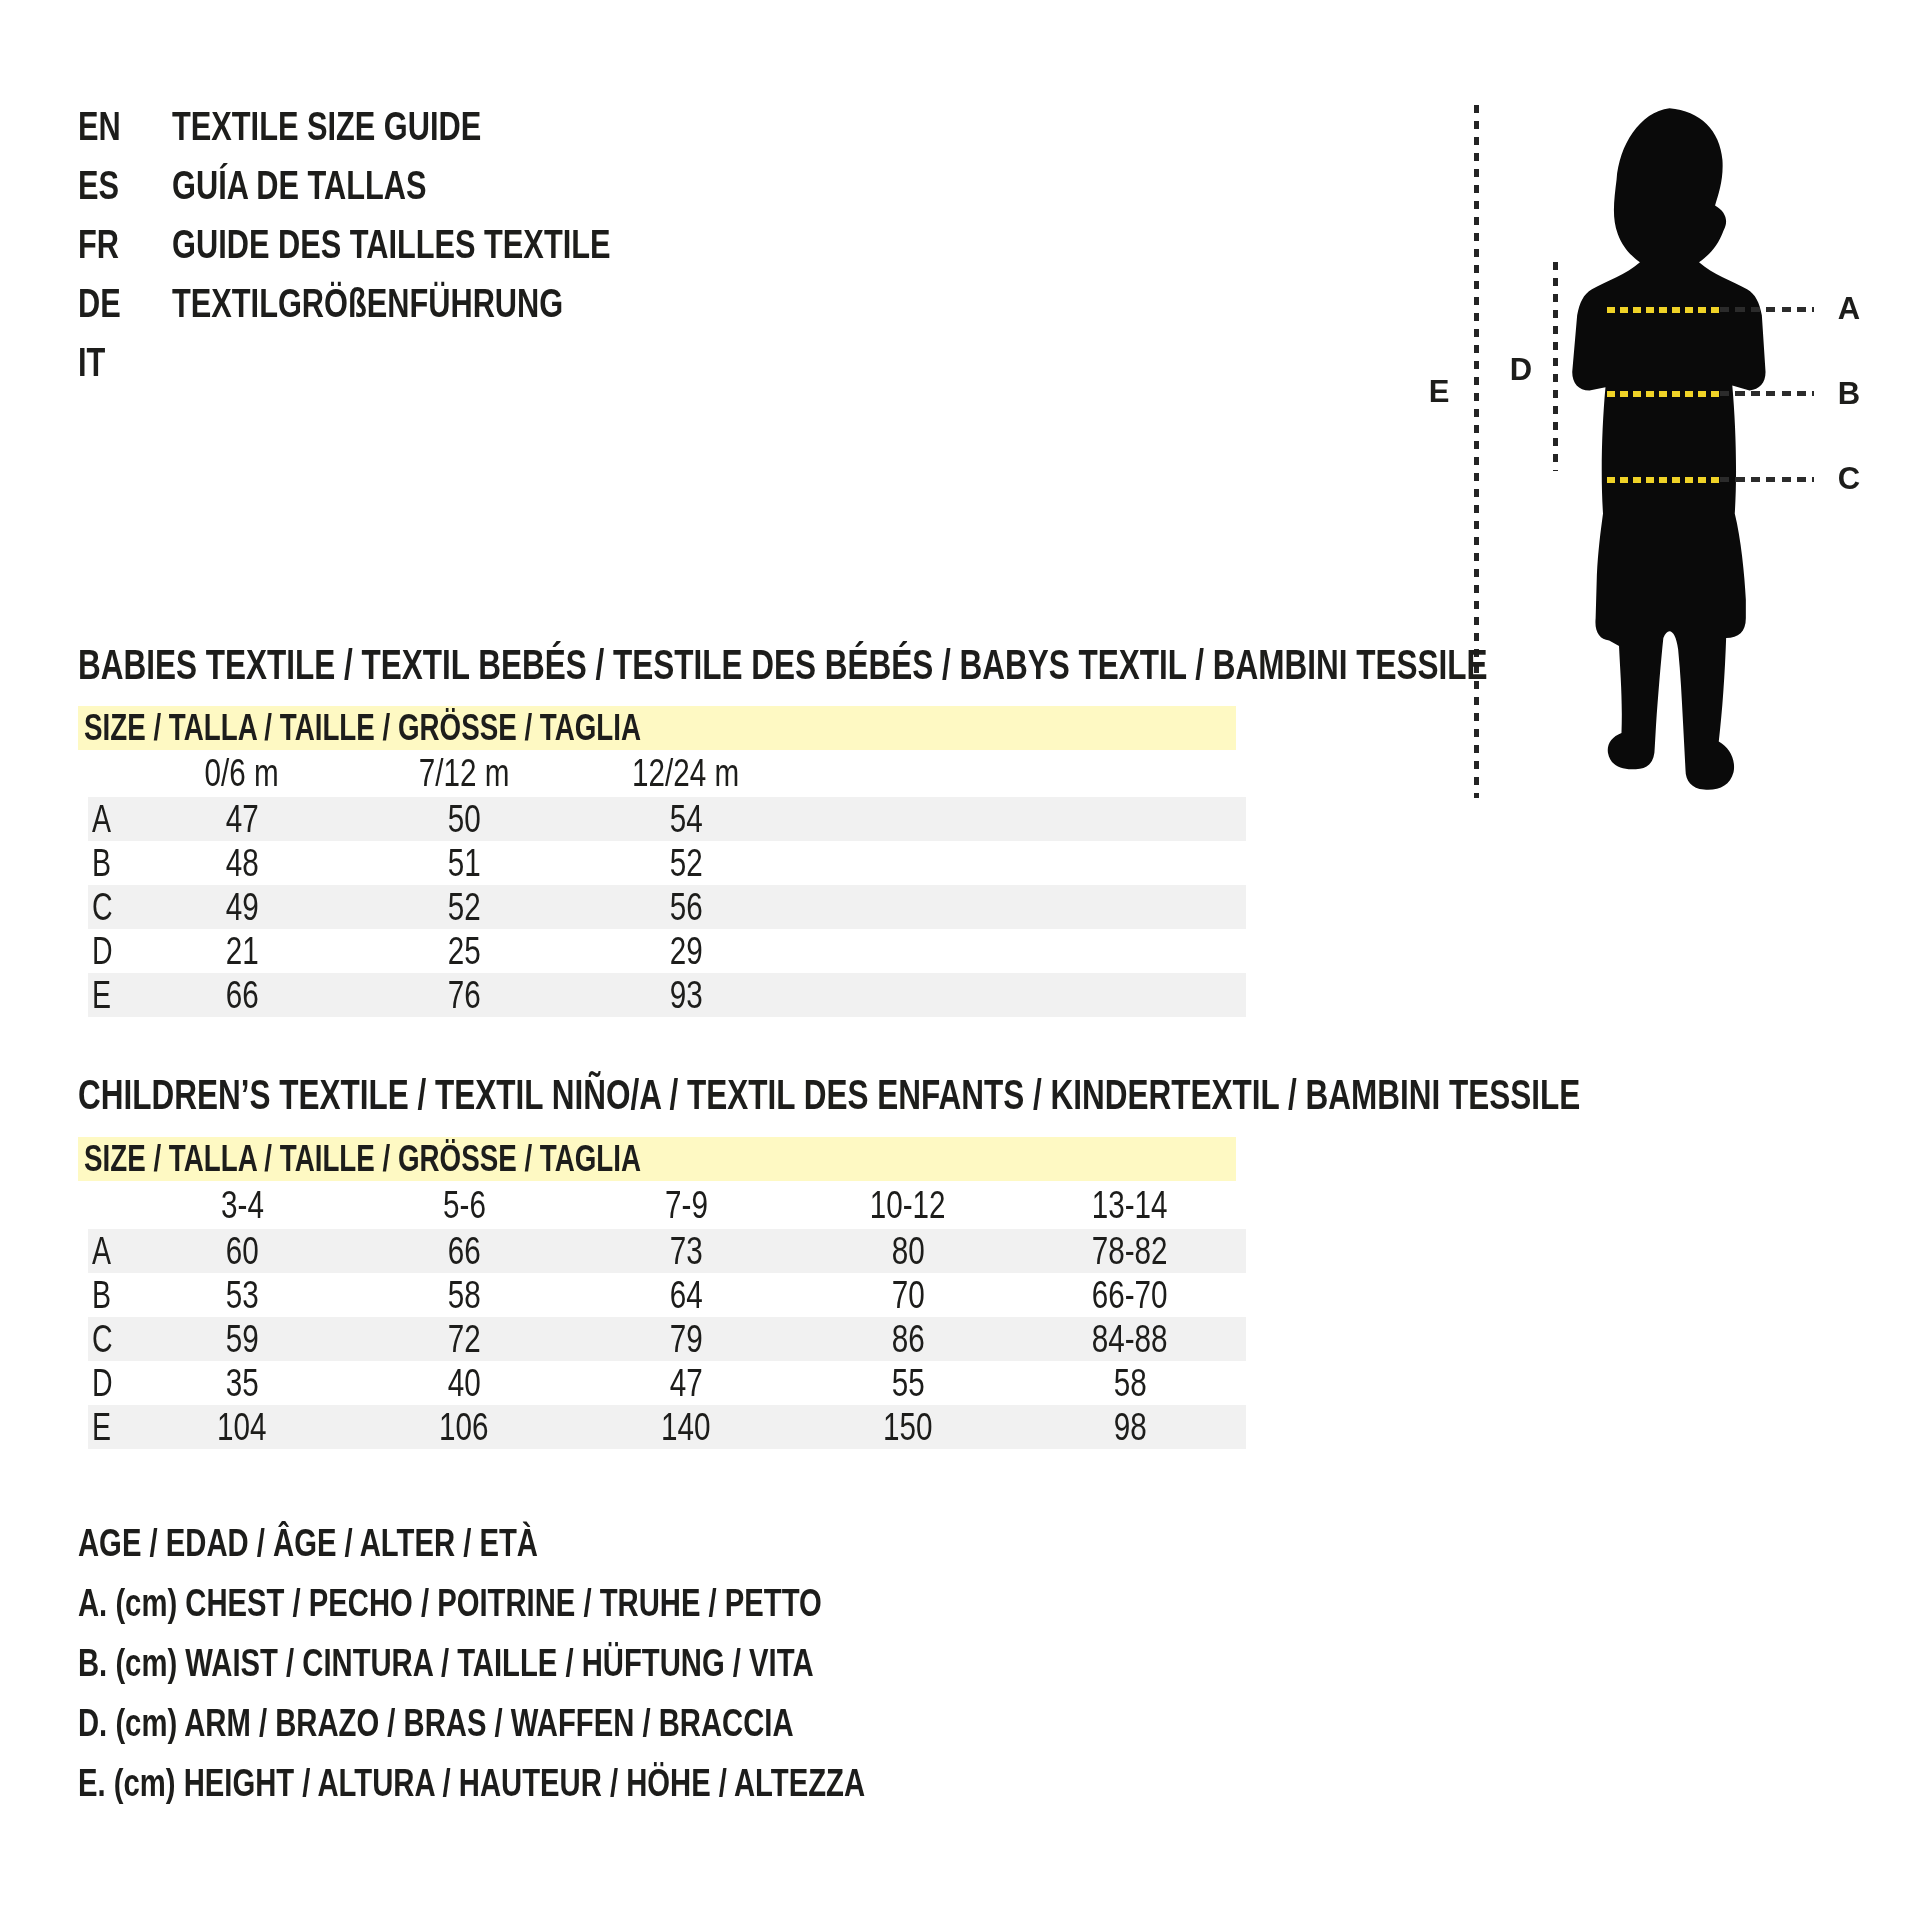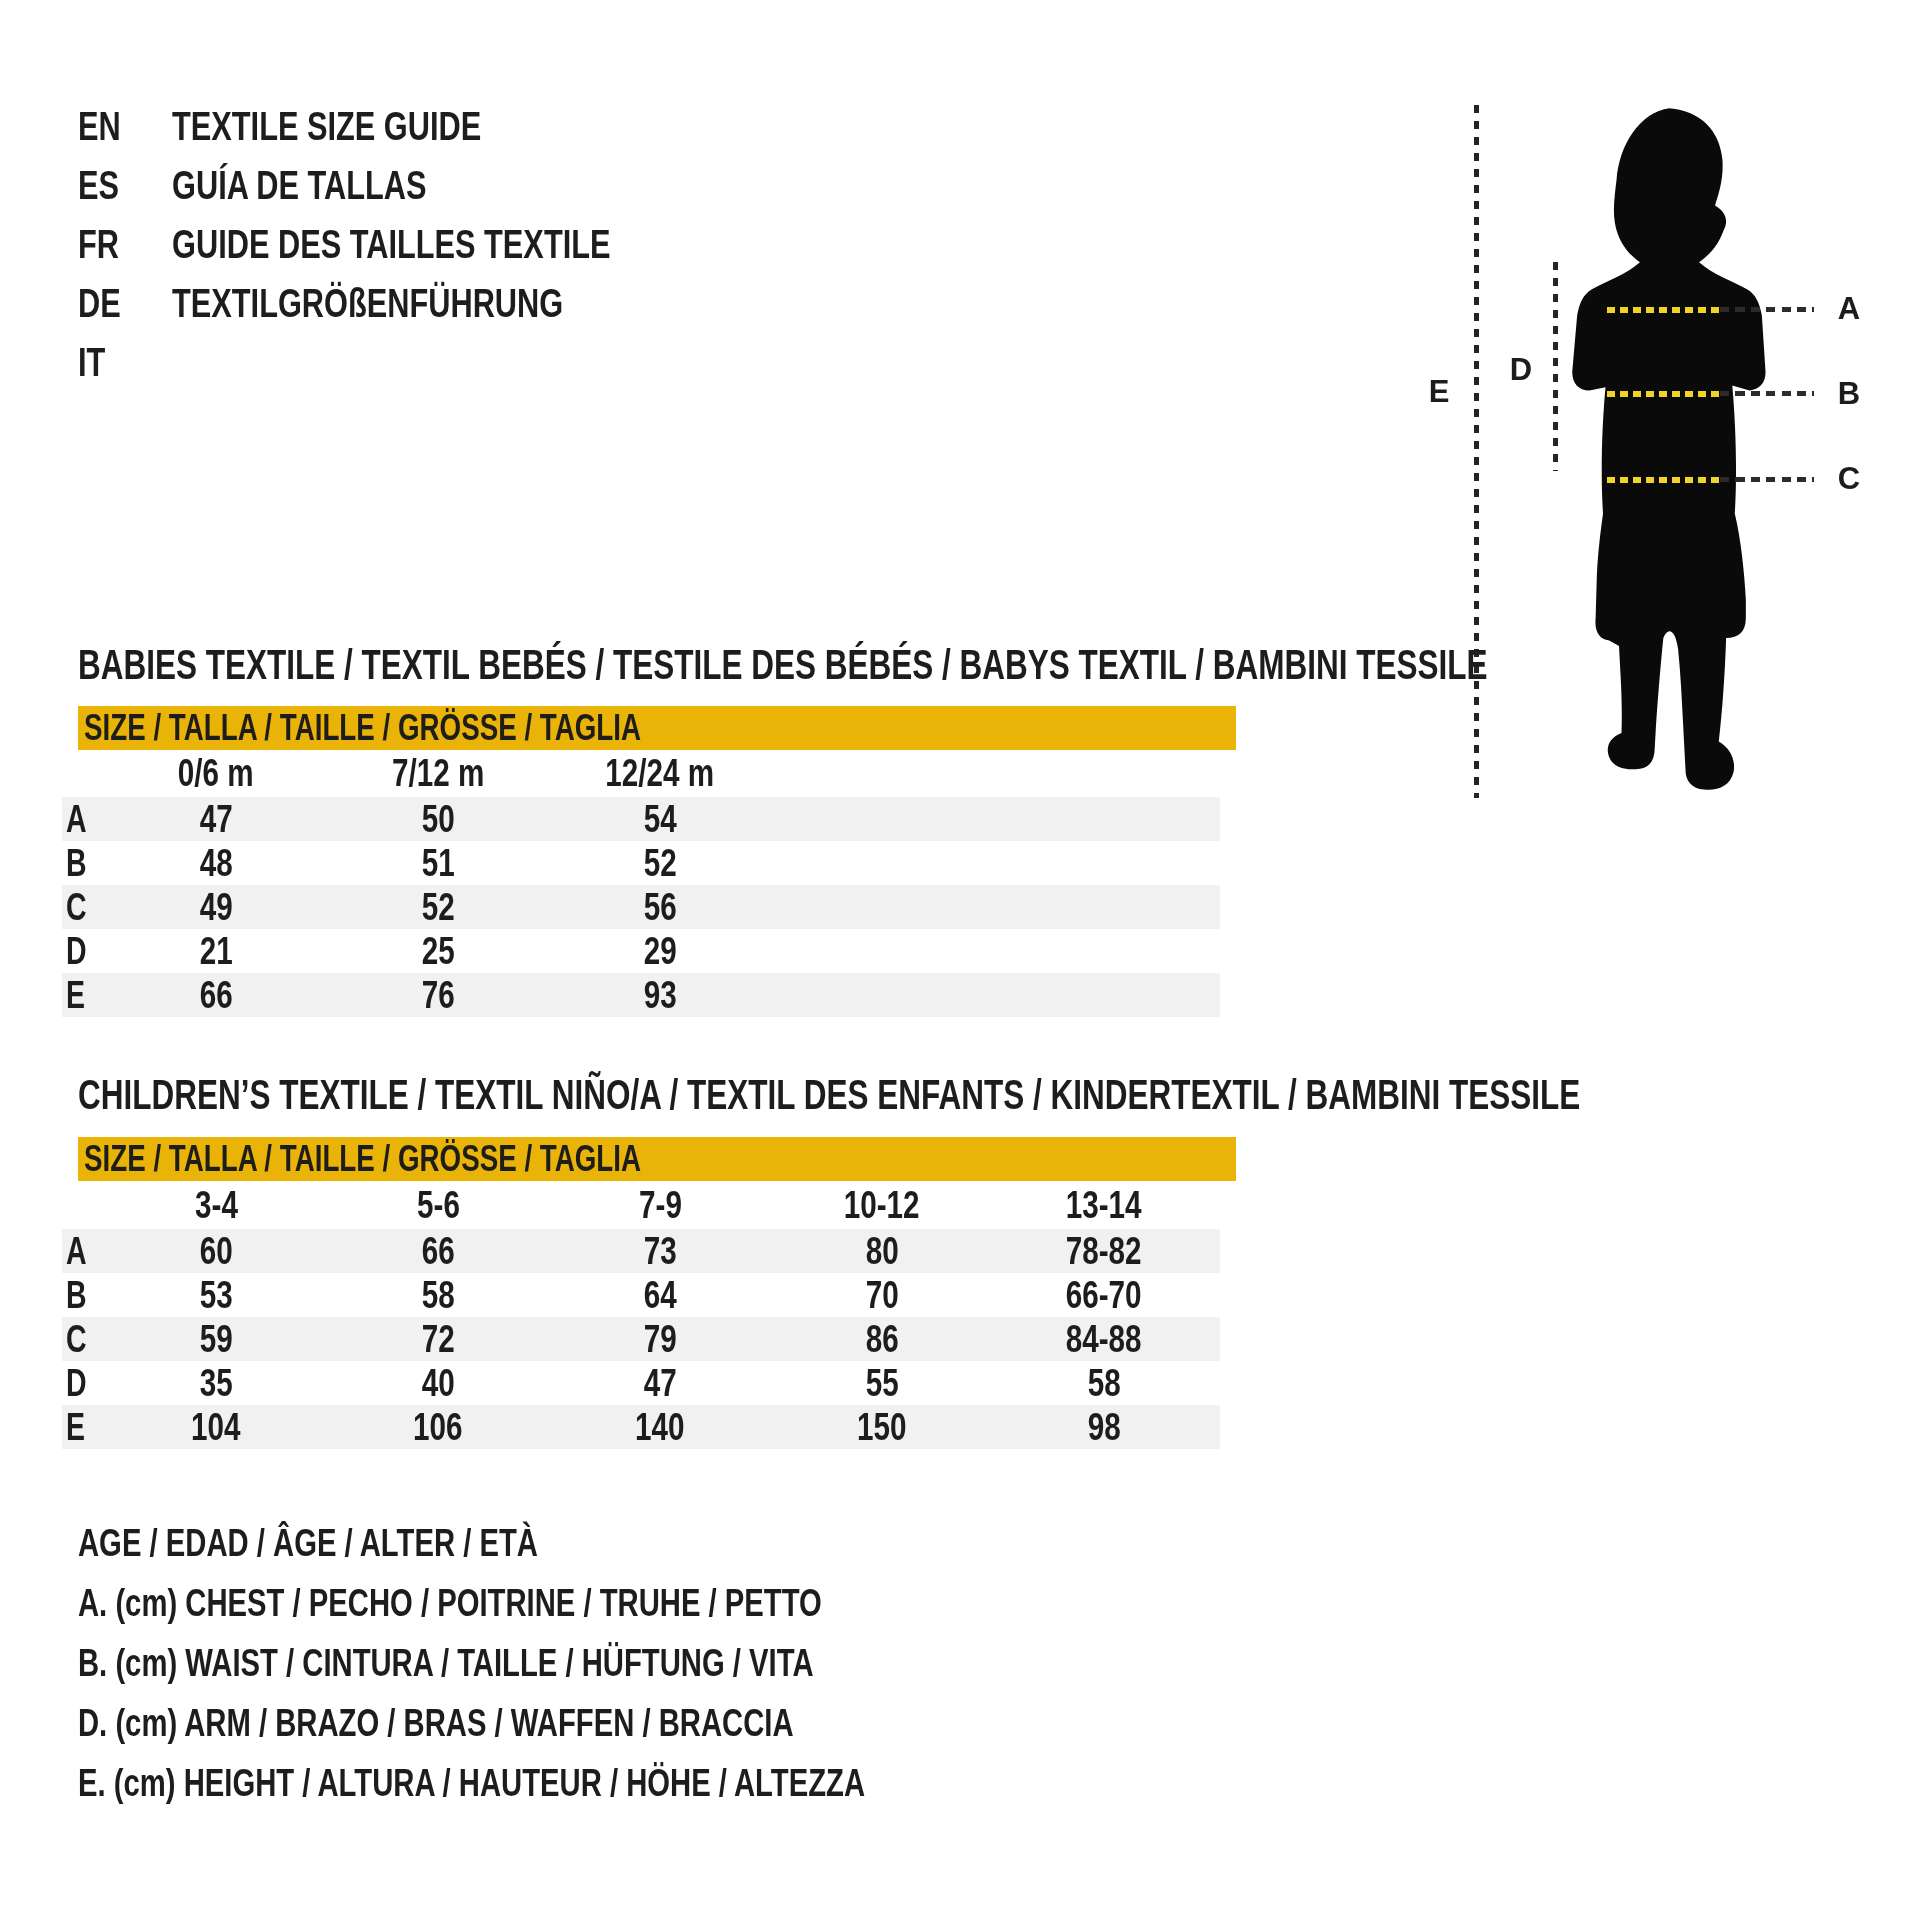--- a/index.html
+++ b/index.html
@@ -22,29 +22,29 @@
   .lang-code{width:94px;}
 
   
   .section-title{position:absolute;left:78px;font-size:42px;font-weight:700;}
   .title-babies{top:641px;}
   .title-children{top:1071px;}
 
   
   .size-bar{
     position:absolute;left:78px;width:1158px;height:44px;
-    background:#eab308;display:flex;align-items:center;
+    background:#fef9c3;display:flex;align-items:center;
     padding-left:6.2px;box-sizing:border-box;
     font-size:37px;font-weight:700;
   }
   .bar-babies{top:706px;}
   .bar-children{top:1137px;}
 
   
-  .tbl{position:absolute;left:62px;width:1158px;font-size:38px;font-weight:700;}
+  .tbl{position:absolute;left:88px;width:1158px;font-size:38px;font-weight:400;}
   .tbl-babies{top:750px;}
   .tbl-children{top:1182px;}
   .tbl-row{display:flex;align-items:center;height:44px;}
   .tbl-row.head{height:47px;}
   .tbl-row.stripe{background:#f1f1f1;}
   .cell-label{width:43px;padding-left:3.7px;box-sizing:border-box;}
   .cell{width:222px;text-align:center;}
 
   
   .legend{position:absolute;left:78px;top:1513px;font-size:39px;font-weight:700;}

